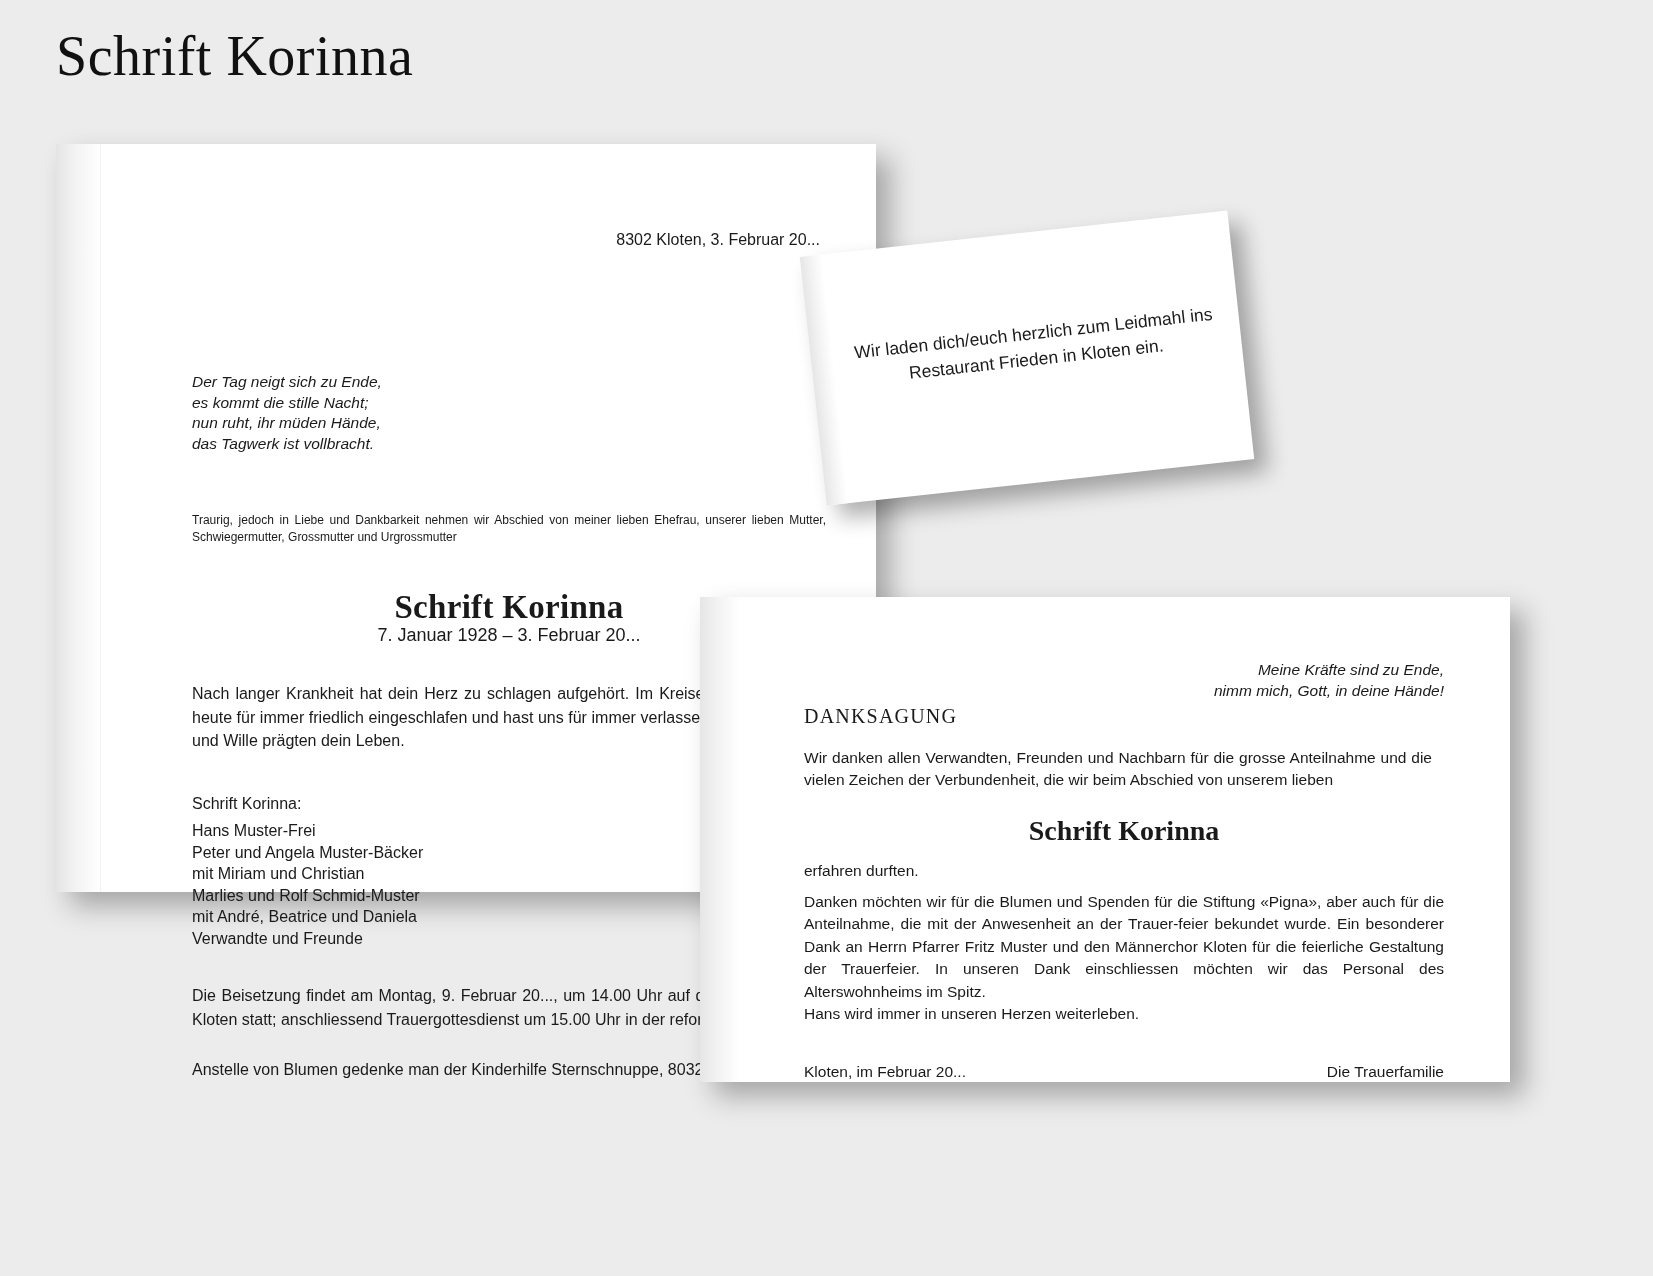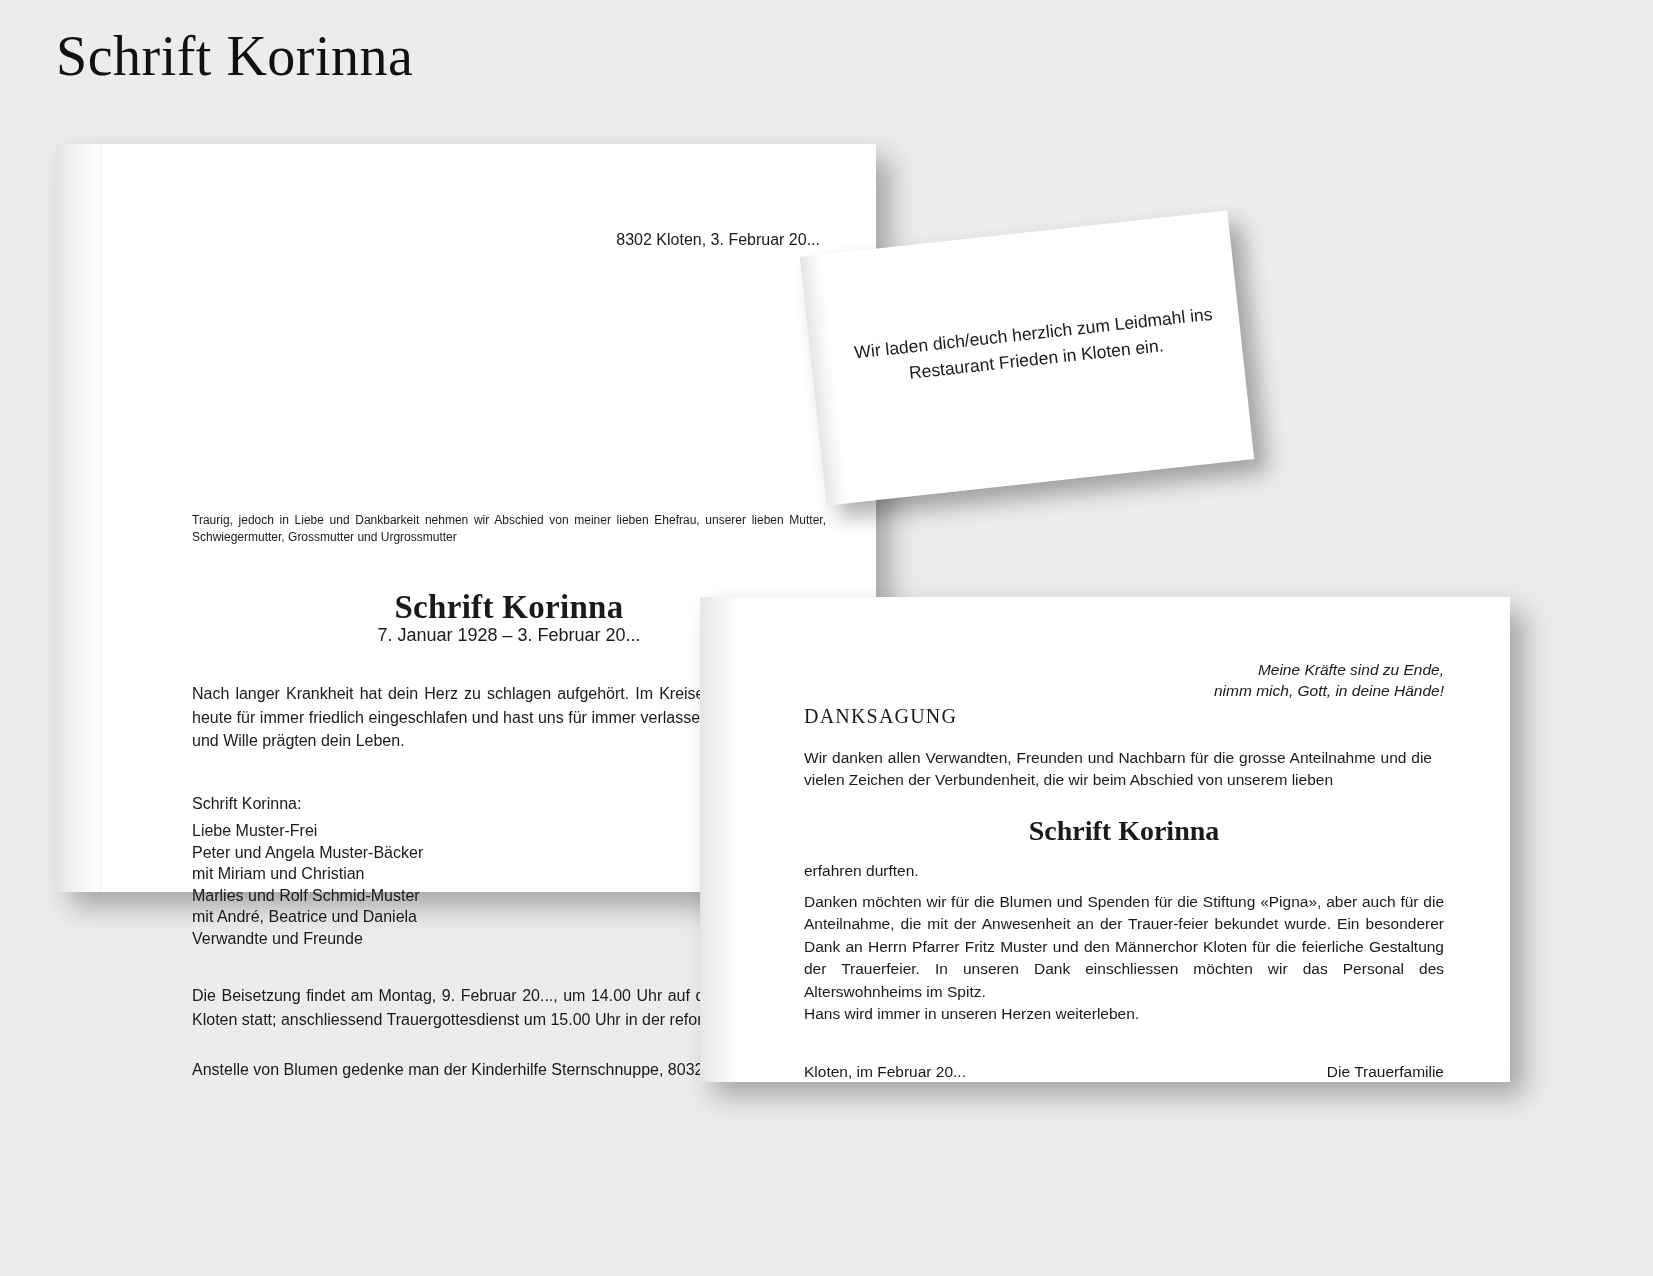--- a/index.html
+++ b/index.html
@@ -264,27 +264,31 @@
 </style>
 </head>
 <body>
 
 <div class="page-title">Schrift Korinna</div>
 
 <div class="card-main">
   <div class="gutter"></div>
   <div class="inner">
     <div class="date-line">8302 Kloten, 3. Februar 20...</div>
+    <div class="verse" style="white-space: pre-line;">Der Tag neigt sich zu Ende,
+es kommt die stille Nacht;
+nun ruht, ihr müden Hände,
+das Tagwerk ist vollbracht.</div>
     <div class="intro">Traurig, jedoch in Liebe und Dankbarkeit nehmen wir Abschied von meiner lieben Ehefrau, unserer lieben Mutter, Schwiegermutter, Grossmutter und Urgrossmutter</div>
     <div class="deceased-name">Schrift Korinna</div>
     <div class="deceased-dates">7. Januar 1928 – 3. Februar 20...</div>
     <div class="body-1">Nach langer Krankheit hat dein Herz zu schlagen aufgehört. Im Kreise deiner Lieben bist du heute für immer friedlich eingeschlafen und hast uns für immer verlassen. Liebe, Lebensfreude und Wille prägten dein Leben.</div>
     <div class="family-label">Schrift Korinna:</div>
     <div class="family-list">
-      <div>Liebe Muster-Frei</div>
+      <div>Hans Muster-Frei</div>
       <div>Peter und Angela Muster-Bäcker</div>
       <div>mit Miriam und Christian</div>
       <div>Marlies und Rolf Schmid-Muster</div>
       <div>mit André, Beatrice und Daniela</div>
       <div>Verwandte und Freunde</div>
     </div>
     <div class="body-2">Die Beisetzung findet am Montag, 9. Februar 20..., um 14.00 Uhr auf dem Friedhof Chloos in Kloten statt; anschliessend Trauergottesdienst um 15.00 Uhr in der reformierten Kirche Kloten.</div>
     <div class="body-3">Anstelle von Blumen gedenke man der Kinderhilfe Sternschnuppe, 8032 Zürich, PC 30-177-3.</div>
   </div>
 </div>

